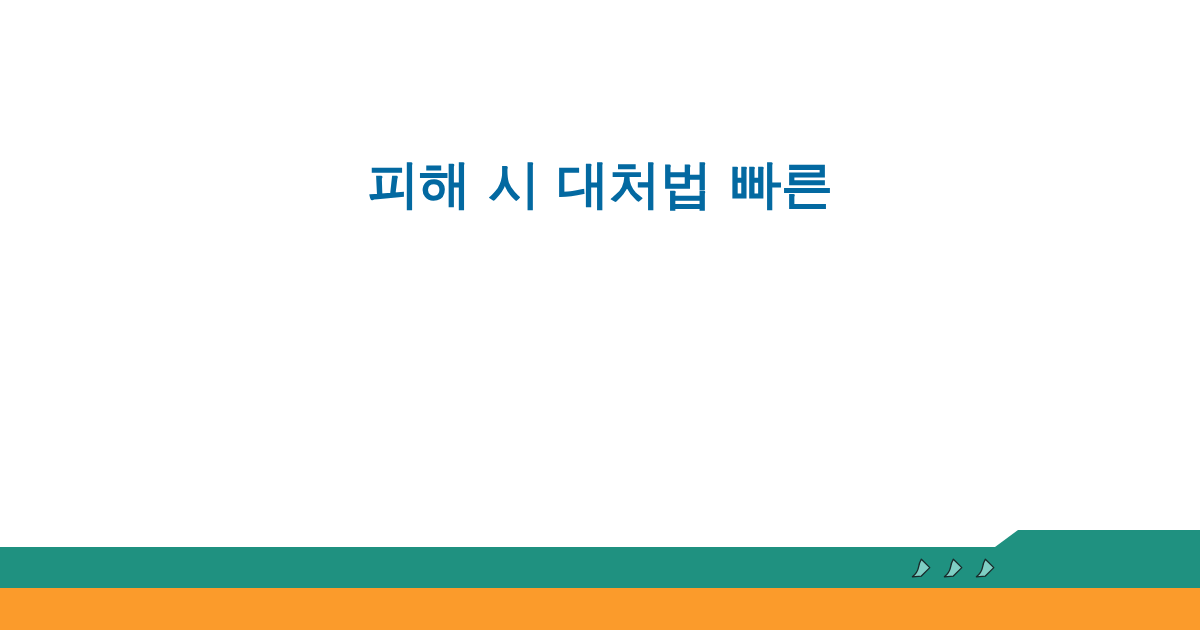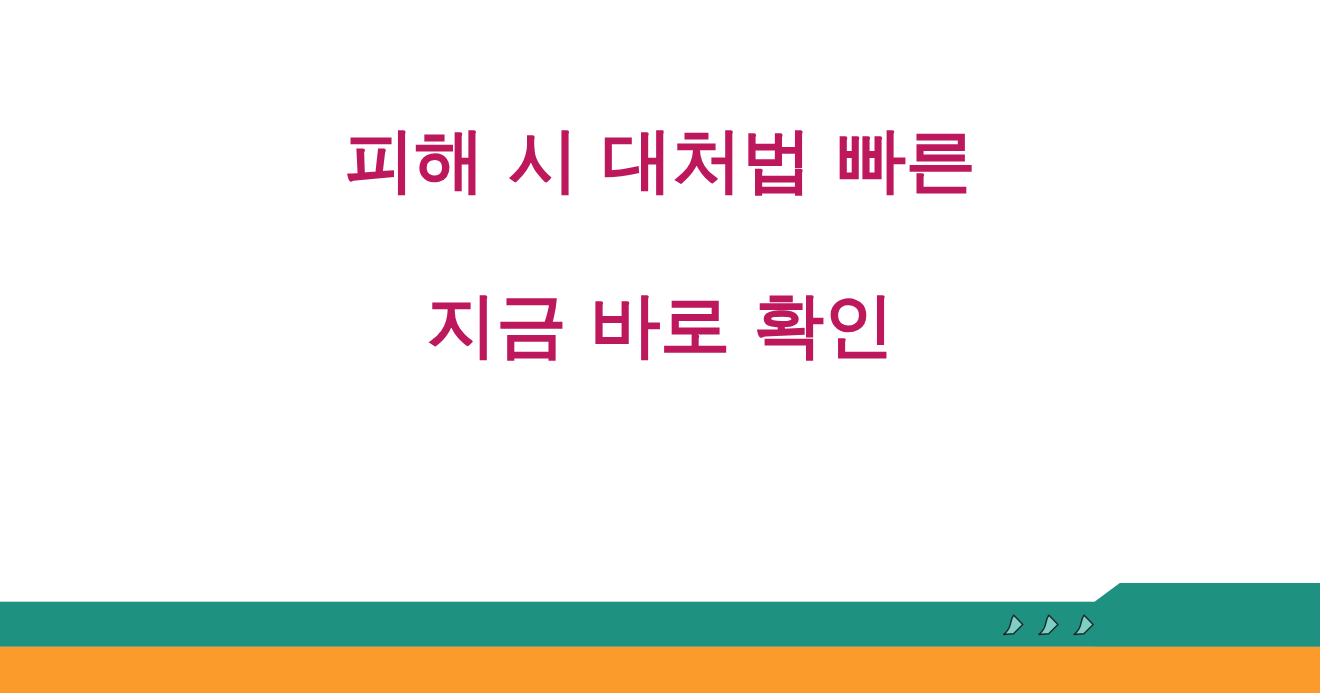--- a/index.html
+++ b/index.html
@@ -33,24 +33,24 @@
     display: flex;
     align-items: center;
     justify-content: center;
     box-sizing: border-box;
     padding: 0 60px 110px 60px;
   }
 
   .title {
     margin: 0;
     text-align: center;
-    color: #be185d;
+    color: #0369a1;
     font-family: "DejaVu Sans", "Liberation Sans", sans-serif;
     font-weight: 700;
-    font-size: 64px;
+    font-size: 52px;
     line-height: 75px;
     letter-spacing: -0.5px;
     word-break: keep-all;
     max-width: 700px;
   }
 
   
   .bottom-decor {
     position: absolute;
     left: 0;
@@ -112,21 +112,20 @@
 </style>
 </head>
 <body>
 
 <div class="card">
 
   <div class="title-area">
     <h1 class="title">
       <span>피해 시 대처법 빠른</span><br>
       <br>
-      <span>지금 바로 확인</span>
     </h1>
   </div>
 
   <div class="bottom-decor">
 
     <div class="teal-band"></div>
     <div class="teal-step"></div>
 
     <div class="sparkles">
 

